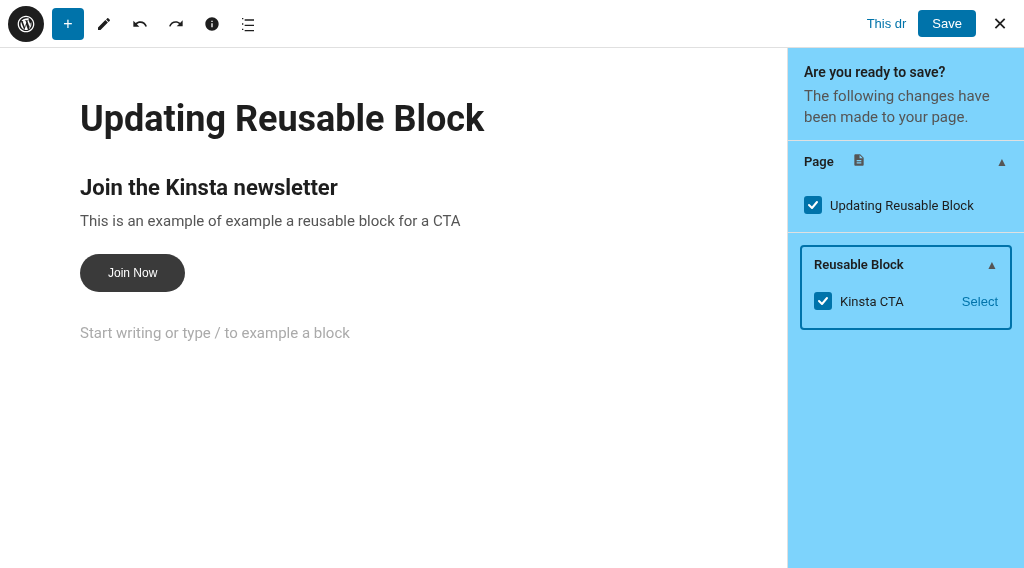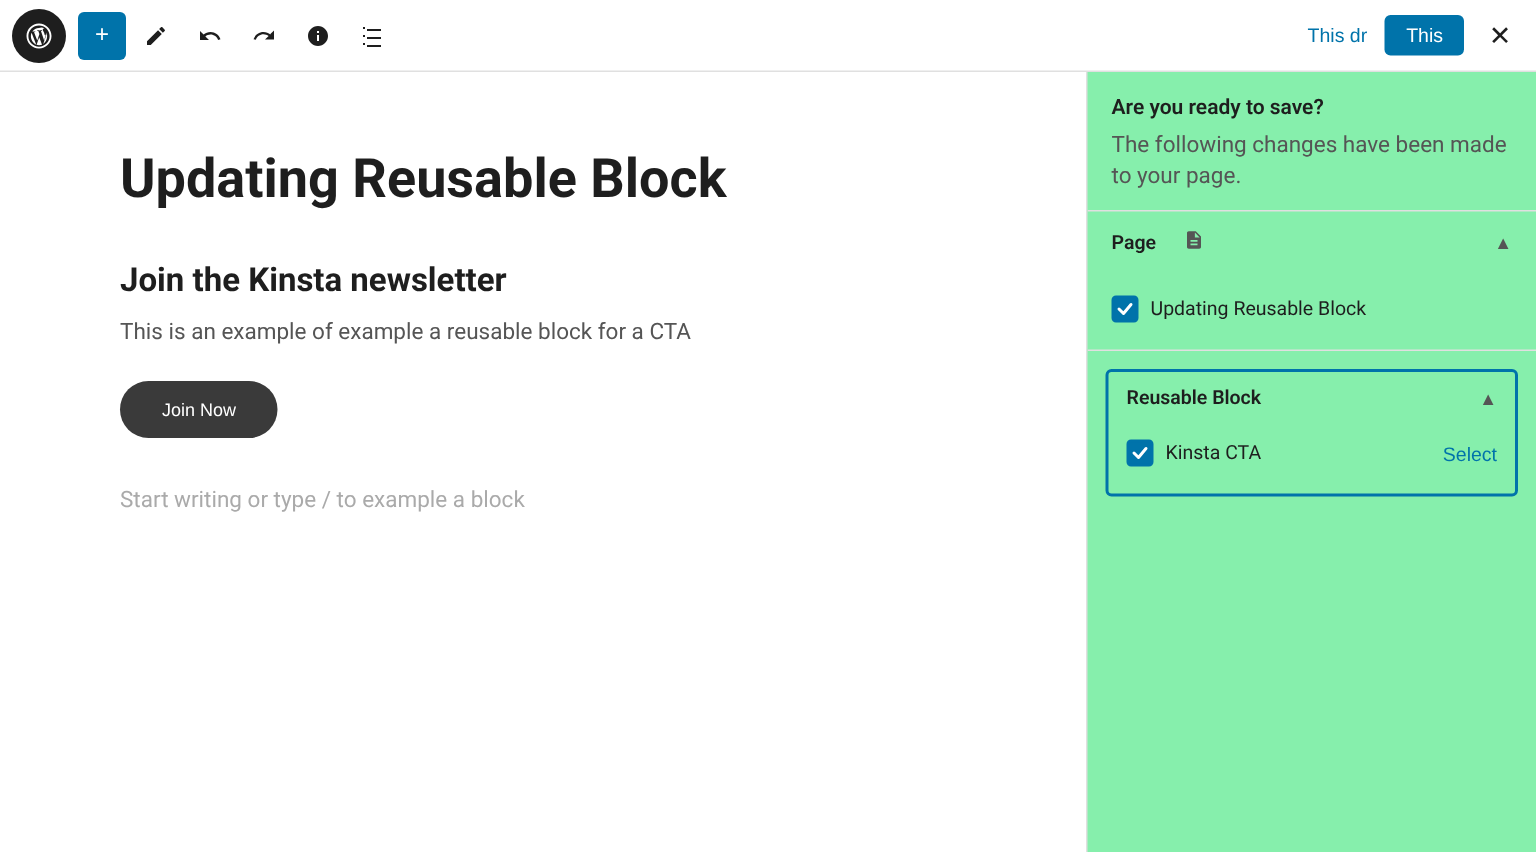--- a/index.html
+++ b/index.html
@@ -124,22 +124,22 @@
       margin-bottom: 32px;
       display: inline-block;
     }
     .write-placeholder {
       color: #aaa;
       font-size: 15px;
     }
 
     
     .sidebar-panel {
-      width: 300px;
-      background: #86efac;
+      width: 237px;
+      background: #7dd3fc;
       border-left: 1px solid #e0e0e0;
       display: flex;
       flex-direction: column;
       overflow-y: auto;
     }
     .panel-header {
       padding: 16px 16px 12px;
       border-bottom: 1px solid #e0e0e0;
     }
     .panel-title {
@@ -264,21 +264,21 @@
   </button>
   <button class="toolbar-btn">
     <svg width="16" height="16" viewBox="0 0 24 24" fill="currentColor">
         <path d="M3 5h2V3H3v2zm0 8h2v-2H3v2zm0 8h2v-2H3v2zm4-16v2h14V5H7zm0 10h14v-2H7v2zm0 8h14v-2H7v2z"></path>
       </svg>
   </button>
 
   <div class="toolbar-spacer"></div>
 
   <button class="save-draft-btn">This dr</button>
-  <button class="save-btn">This</button>
+  <button class="save-btn">Save</button>
   <button class="close-btn">✕</button>
 </div>
 
 <div class="main-layout">
 
   <div class="editor-area">
     <h1 class="page-title">Updating Reusable Block</h1>
 
     <div class="block-heading">Join the Kinsta newsletter</div>
     <div class="block-text">This is an example of example a reusable block for a CTA</div>

